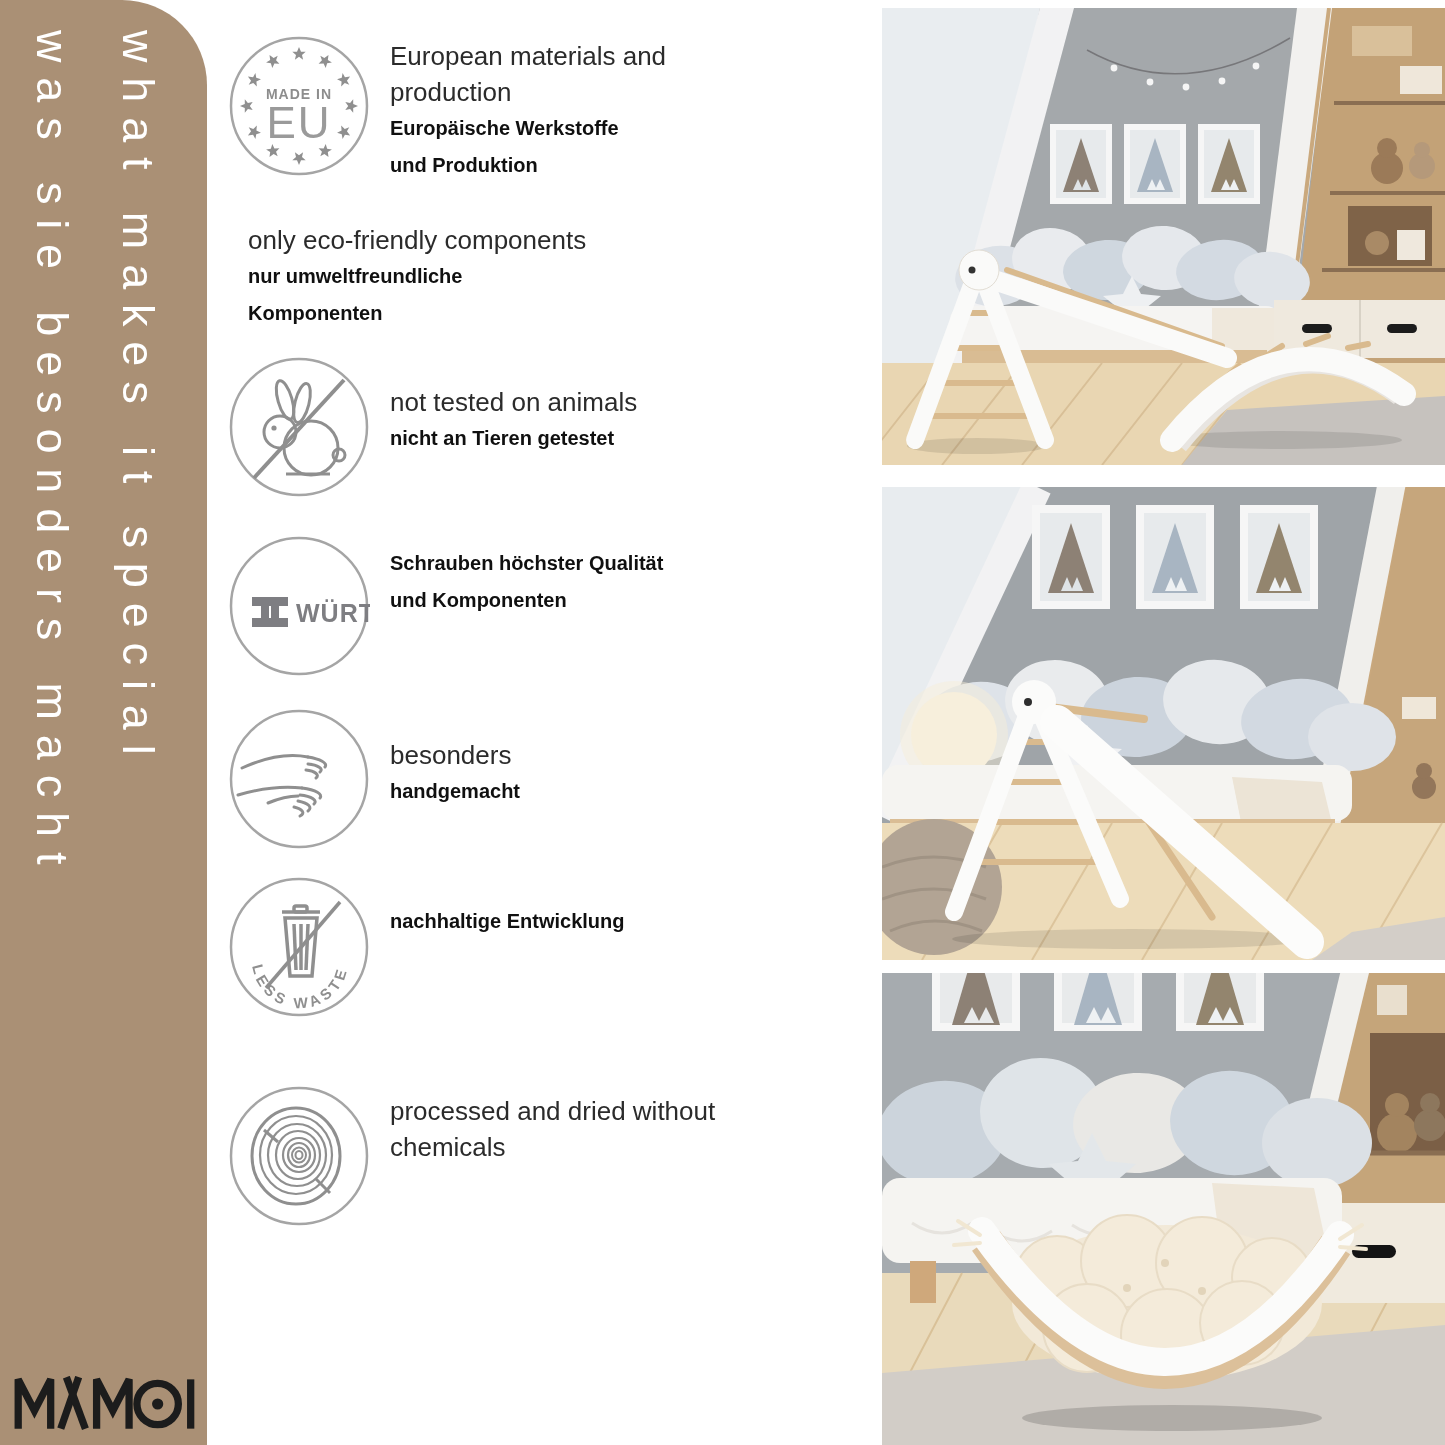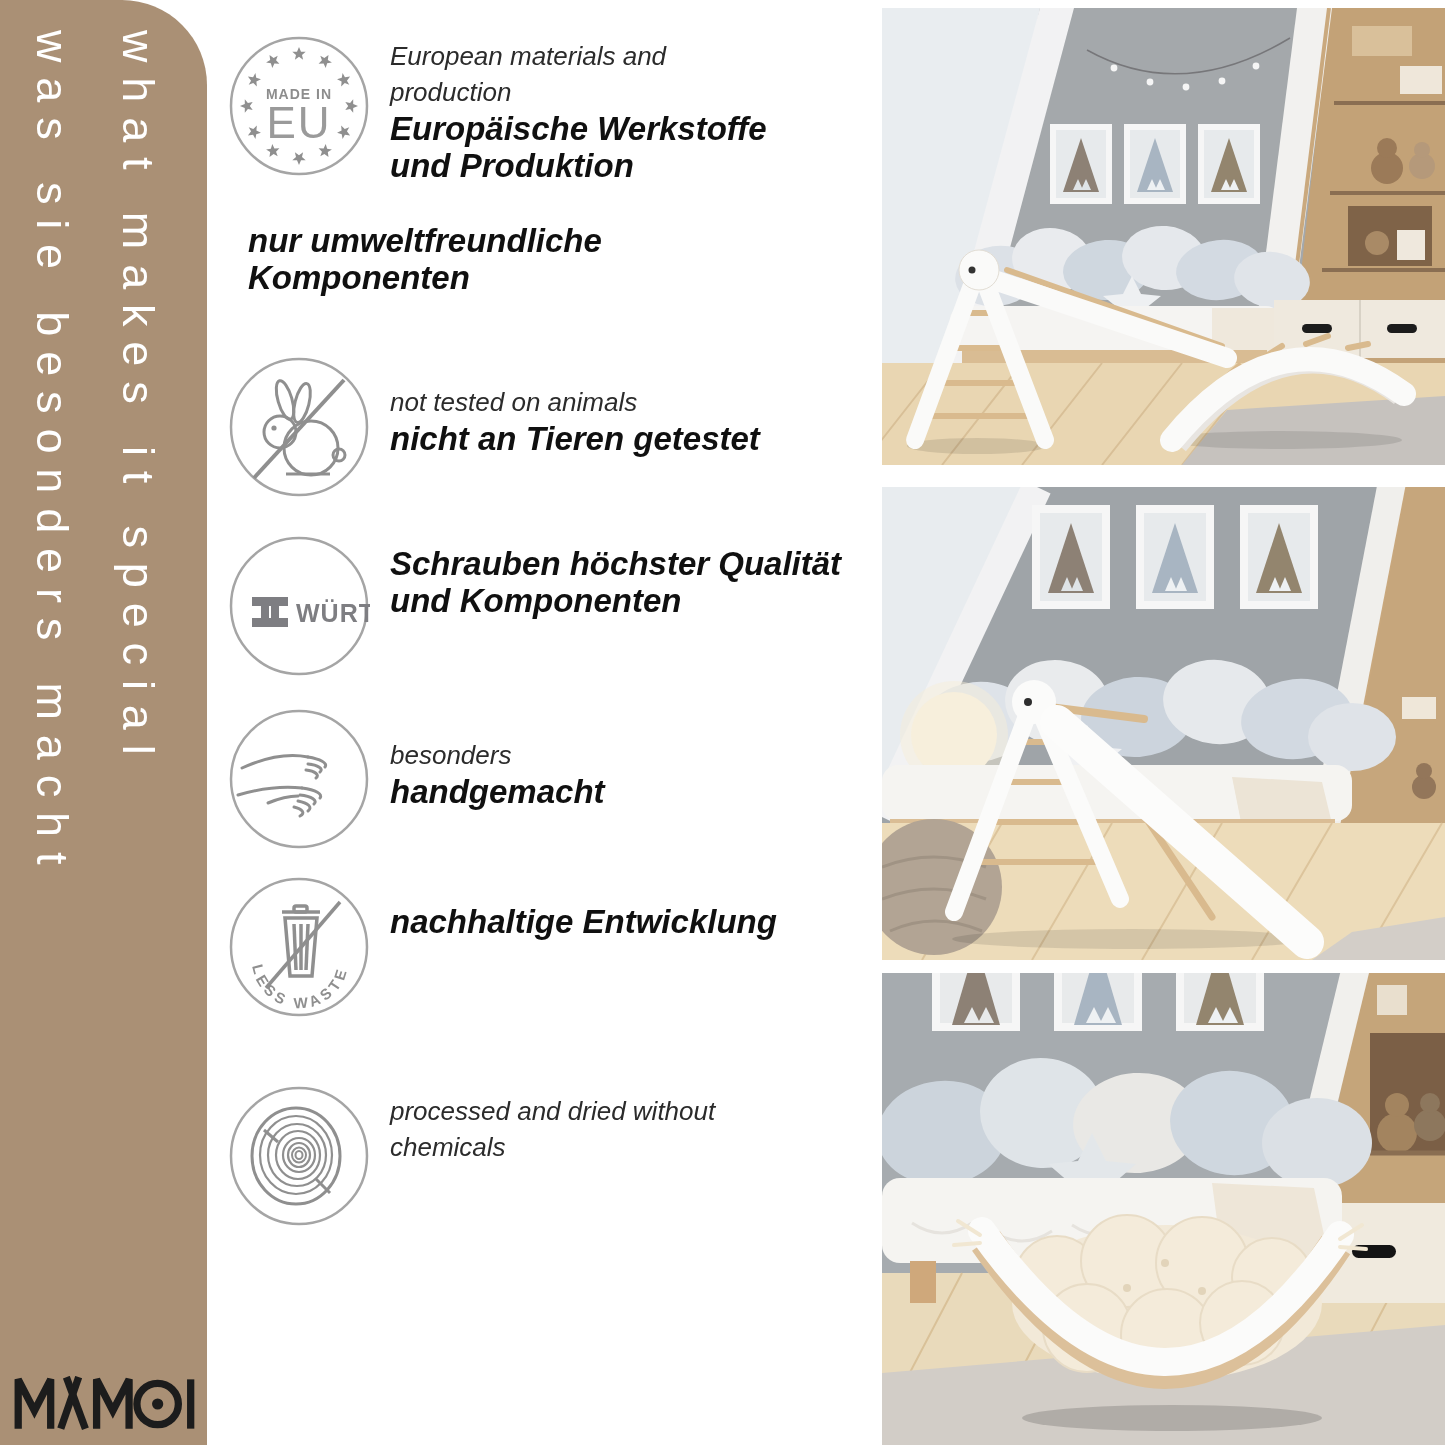--- a/index.html
+++ b/index.html
@@ -12,24 +12,24 @@
   .banner-text{position:absolute;top:30px;right:26px;writing-mode:vertical-rl;
                color:#ffffff;font-size:45px;font-weight:500;letter-spacing:0.33em;
                line-height:86px;white-space:nowrap;}
   .banner-text div{display:block;}
   .logo{position:absolute;left:12px;top:1376px;width:186px;height:56px;}
   .sr-only{position:absolute;width:1px;height:1px;overflow:hidden;clip:rect(0 0 0 0);white-space:nowrap;}
 
   
   .feature{position:absolute;left:228px;display:flex;align-items:flex-start;}
   .badge{width:142px;height:142px;flex:0 0 142px;text-align:right;}
-  .ftext{margin-left:20px;width:500px;font-style:italic;}
+  .ftext{margin-left:20px;width:500px;}
   .en,.de{display:block;white-space:pre-line;}
   .en{font-size:26px;line-height:36px;color:#2b2b2b;font-weight:400;}
-  .de{font-size:33px;line-height:37px;color:#101010;font-weight:700;}
+  .de{font-size:20px;line-height:37px;color:#101010;font-weight:700;}
 
   
   .photo{position:absolute;left:882px;width:563px;background:#ddd;}
   .photo svg{display:block;}
 </style>
 </head>
 <body>
 
 <div class="page">
 
@@ -84,20 +84,21 @@
       <div class="ftext" style="margin-top:3px">
         <span class="en">European materials and
 production</span>
         <span class="de">Europäische Werkstoffe
 und Produktion</span>
       </div>
     </div>
 
     <div class="feature" style="top:208px">
       <div class="ftext" style="margin-top:14px">
+        <span class="en">only eco-friendly components</span>
         <span class="de">nur umweltfreundliche
 Komponenten</span>
       </div>
     </div>
 
     <div class="feature" style="top:356px">
       <div class="badge">
         <svg width="142" height="142" viewBox="0 0 142 142">
           <circle cx="71" cy="71" r="68" fill="#fff" stroke="#a5a5a5" stroke-width="2.5"></circle>
           <g stroke="#8f8f8f" stroke-width="3" fill="none">

